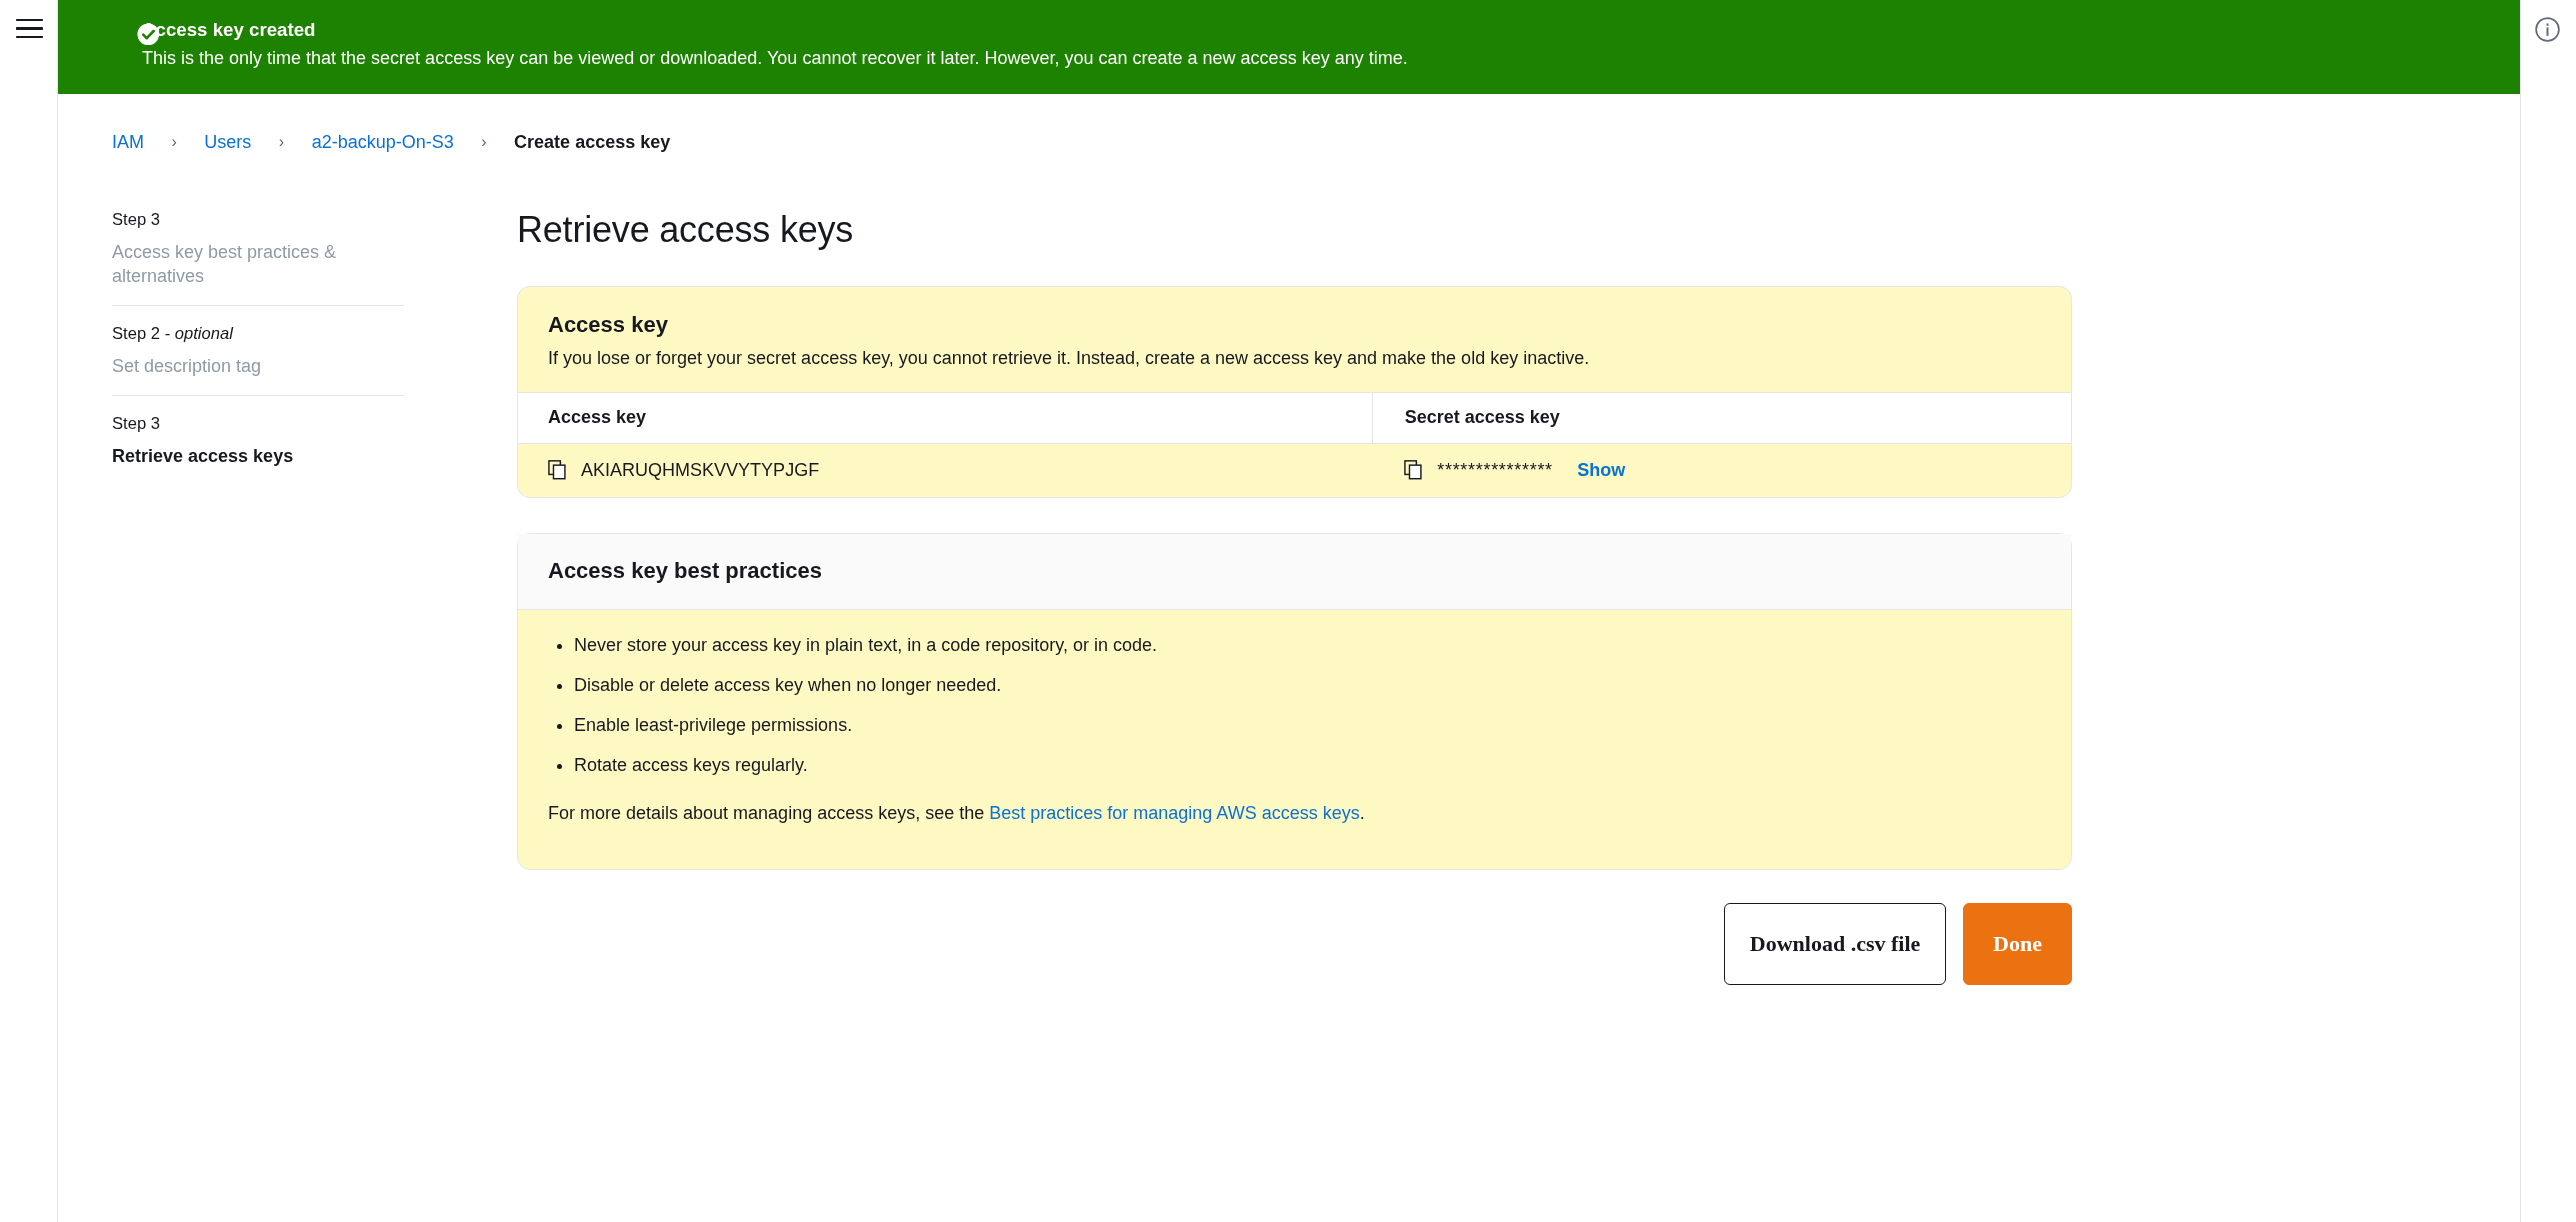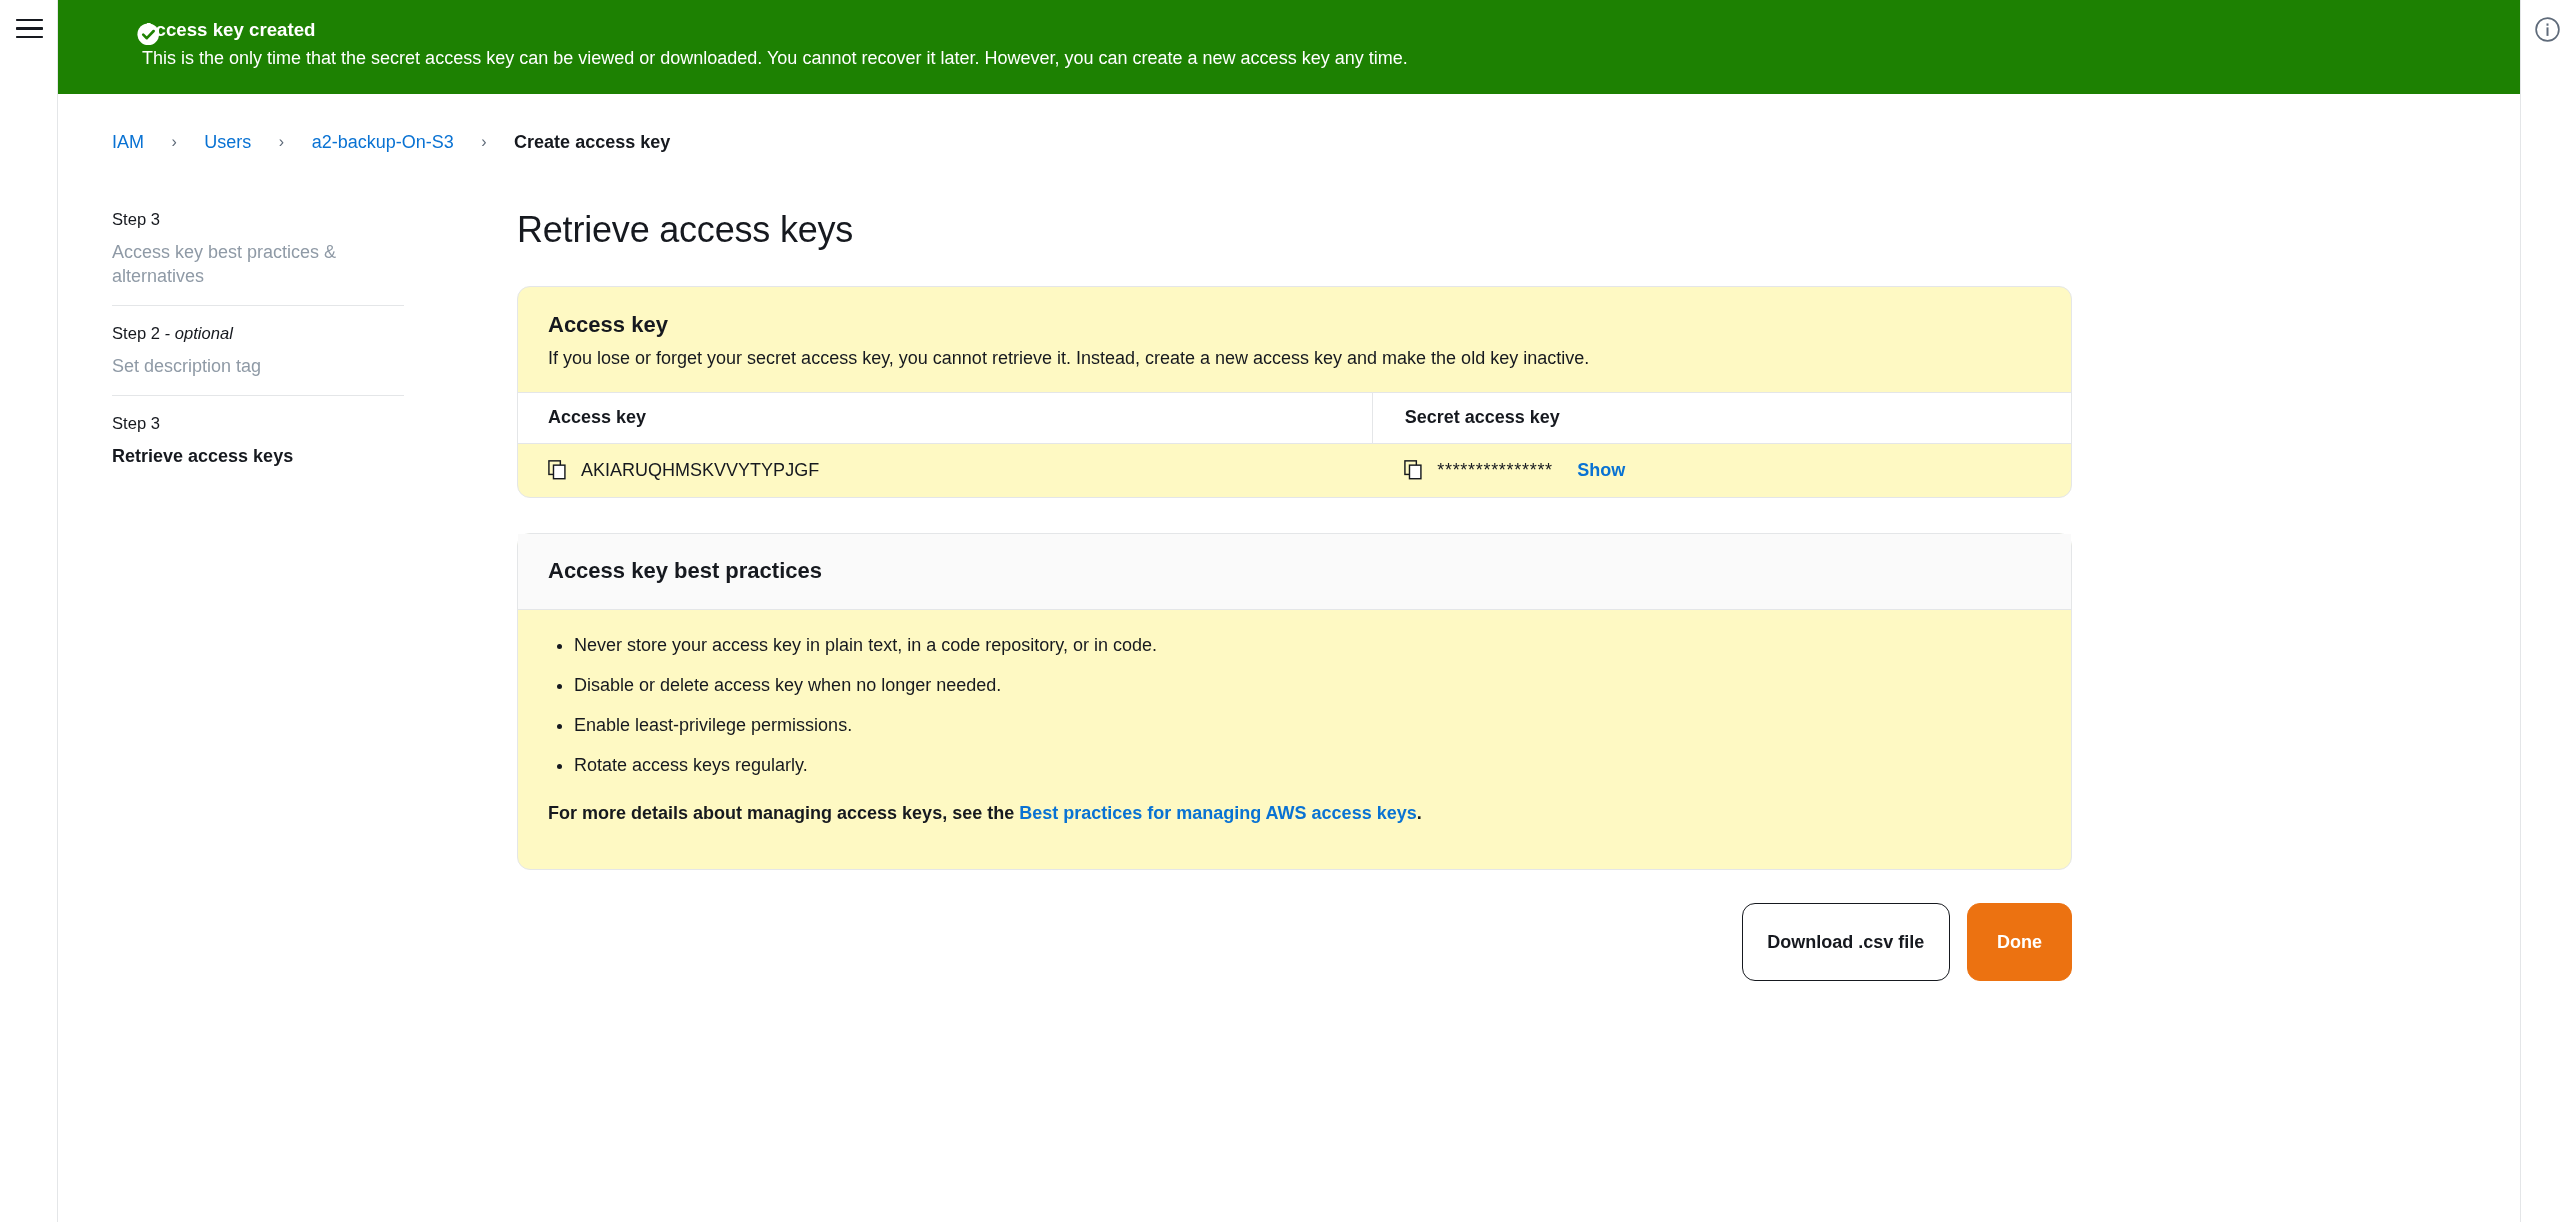--- a/index.html
+++ b/index.html
@@ -234,41 +234,40 @@
   }
   .bp-list li {
     font-size: 18px;
     line-height: 1.3;
     margin-bottom: 16.6px;
   }
   .bp-footer {
     font-size: 18px;
     margin-top: 23px;
     line-height: 1.35;
-    font-weight: bold;
   }
   .bp-footer a {
     color: #0972d3;
     text-decoration: none;
     cursor: pointer;
   }
 
   
   .actions {
     display: flex;
     justify-content: flex-end;
     gap: 17.3px;
     margin-top: 33px;
   }
   .btn {
-    font-size: 18px;
-    font-weight: bold;
-    border-radius: 13px;
-    cursor: pointer;
-    font-family: Liberation Sans, sans-serif;
+    font-size: 22px;
+    font-weight: bold;
+    border-radius: 6px;
+    cursor: pointer;
+    font-family: Liberation Serif, serif;
     line-height: 1;
   }
   .btn-normal {
     background: #ffffff;
     border: 1.4px solid #16191f;
     color: #16191f;
     padding: 13.7px 24.5px;
   }
   .btn-primary {
     background: #ec7211;

